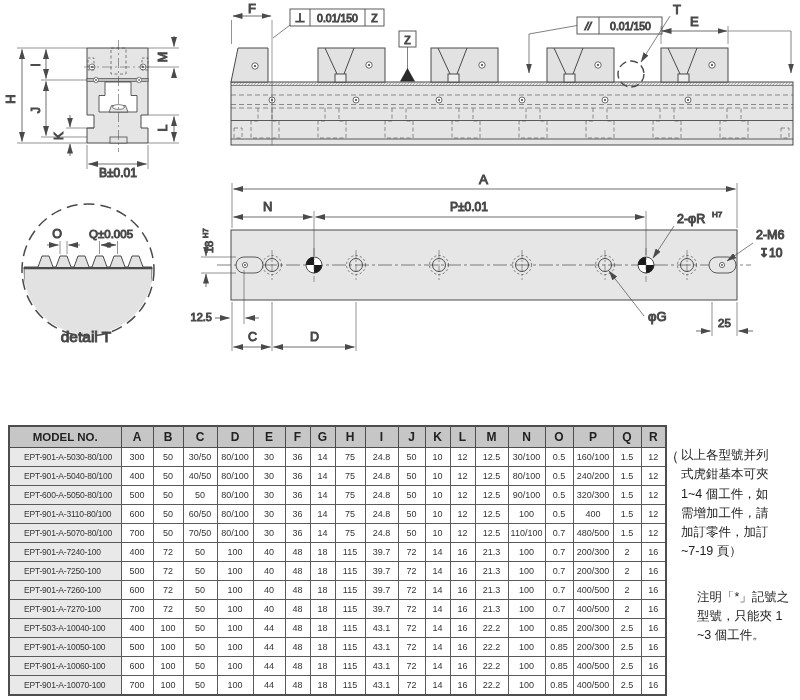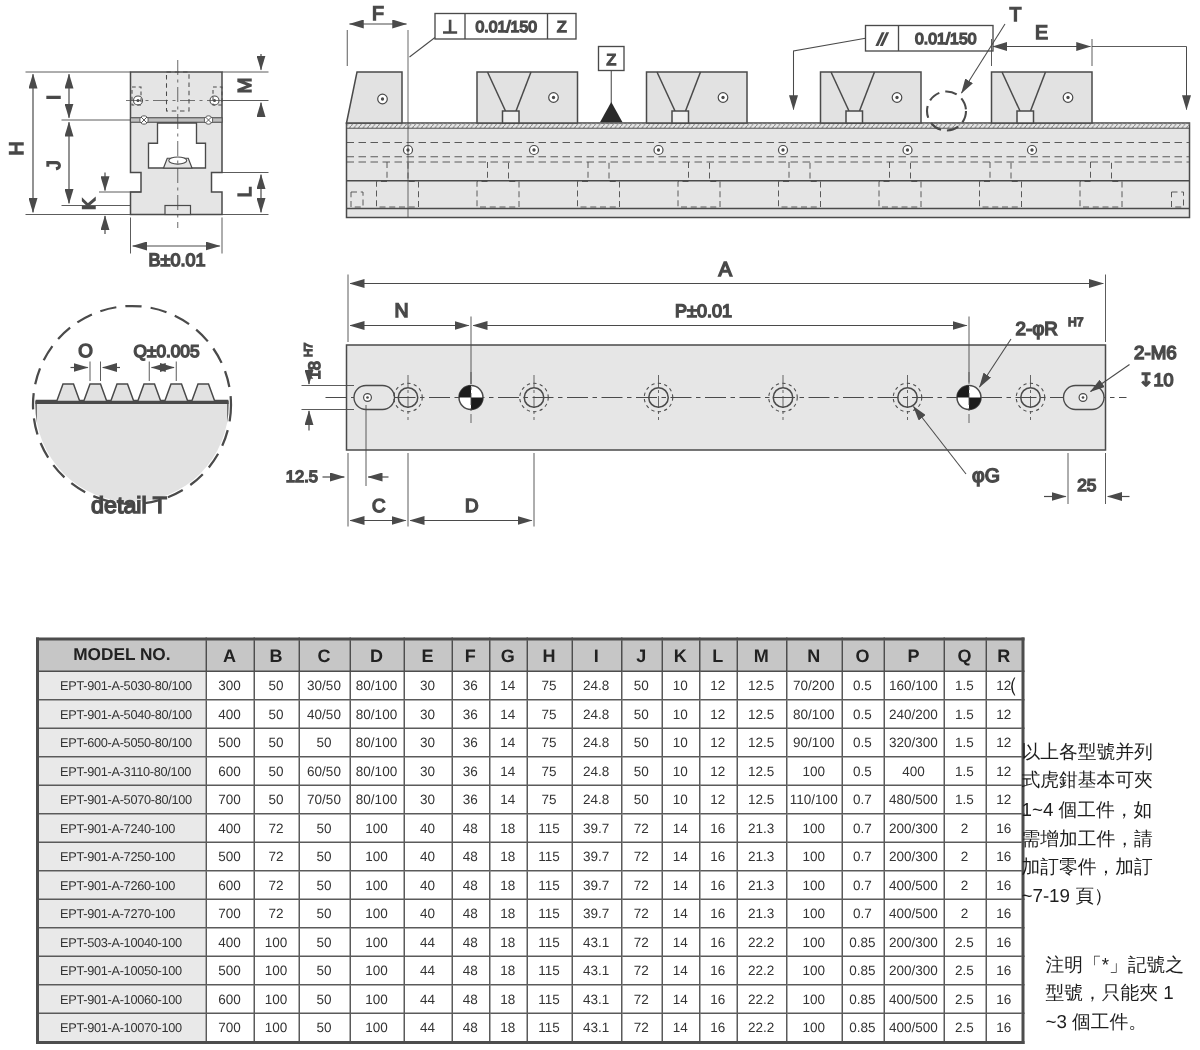--- a/index.html
+++ b/index.html
@@ -5,21 +5,21 @@
   html,body{margin:0;padding:0;}
   body{
     width:800px;height:700px;position:relative;background:#fff;
     font-family:"Liberation Sans", sans-serif;color:#222;overflow:hidden;
   }
   #drawing{position:absolute;left:0;top:0;}
   svg text{fill:#3a3a3a;font-family:"Liberation Sans", sans-serif;}
 
   
   #spec-table{
-    position:absolute;left:24px;top:425px;width:605px;
+    position:absolute;left:8px;top:425px;width:605px;
     border-collapse:collapse;table-layout:fixed;
     border:2px solid #4d4d4d;
   }
   #spec-table th{
     background:#c6c6c6;border:1px solid #4d4d4d;
     font-size:12px;font-weight:bold;height:20px;padding:0;text-align:center;
   }
   #spec-table th.model-col{font-size:11.5px;}
   #spec-table td{
     border:1px solid #5a5a5a;font-size:9px;height:18px;padding:0;
@@ -29,21 +29,21 @@
     background:#e9e9e9;text-align:left;padding-left:14px;font-size:8.5px;
     letter-spacing:-0.2px;
   }
 
   
   #notes{
     position:absolute;left:668px;top:446px;width:132px;
     font-size:12.5px;line-height:19.3px;color:#1d1d1d;
   }
   #notes .paren{position:absolute;left:-3px;top:1px;font-size:14px;}
-  #notes .block{padding-left:13px;margin-top:46px;}
+  #notes .block{padding-left:13px;}
   #notes .block2{margin-top:26px;padding-left:29px;}
 </style>
 </head>
 <body>
 
 <svg id="drawing" width="800" height="420" viewBox="0 0 800 420">
   <defs>
     <marker id="arr" viewBox="0 0 10 6" refX="9.5" refY="3" markerWidth="10" markerHeight="6" orient="auto-start-reverse" markerUnits="userSpaceOnUse">
       <path d="M0,0 L10,3 L0,6 Z" fill="#4a4a4a"></path>
     </marker>
@@ -468,21 +468,21 @@
         <td>80/100</td>
         <td>30</td>
         <td>36</td>
         <td>14</td>
         <td>75</td>
         <td>24.8</td>
         <td>50</td>
         <td>10</td>
         <td>12</td>
         <td>12.5</td>
-        <td>70/200</td>
+        <td>30/100</td>
         <td>0.5</td>
         <td>160/100</td>
         <td>1.5</td>
         <td>12</td>
       </tr>
       <tr>
         <td class="model-cell">EPT-901-A-5040-80/100</td>
         <td>400</td>
         <td>50</td>
         <td>40/50</td>

